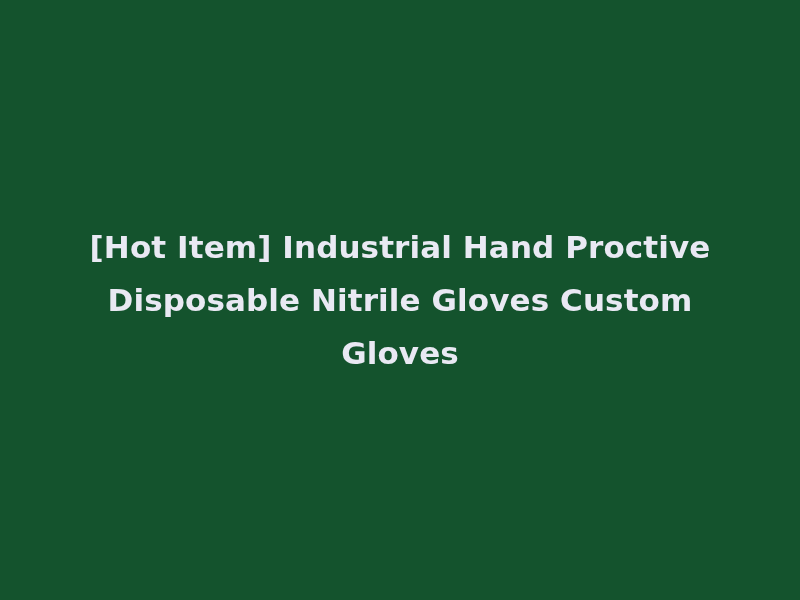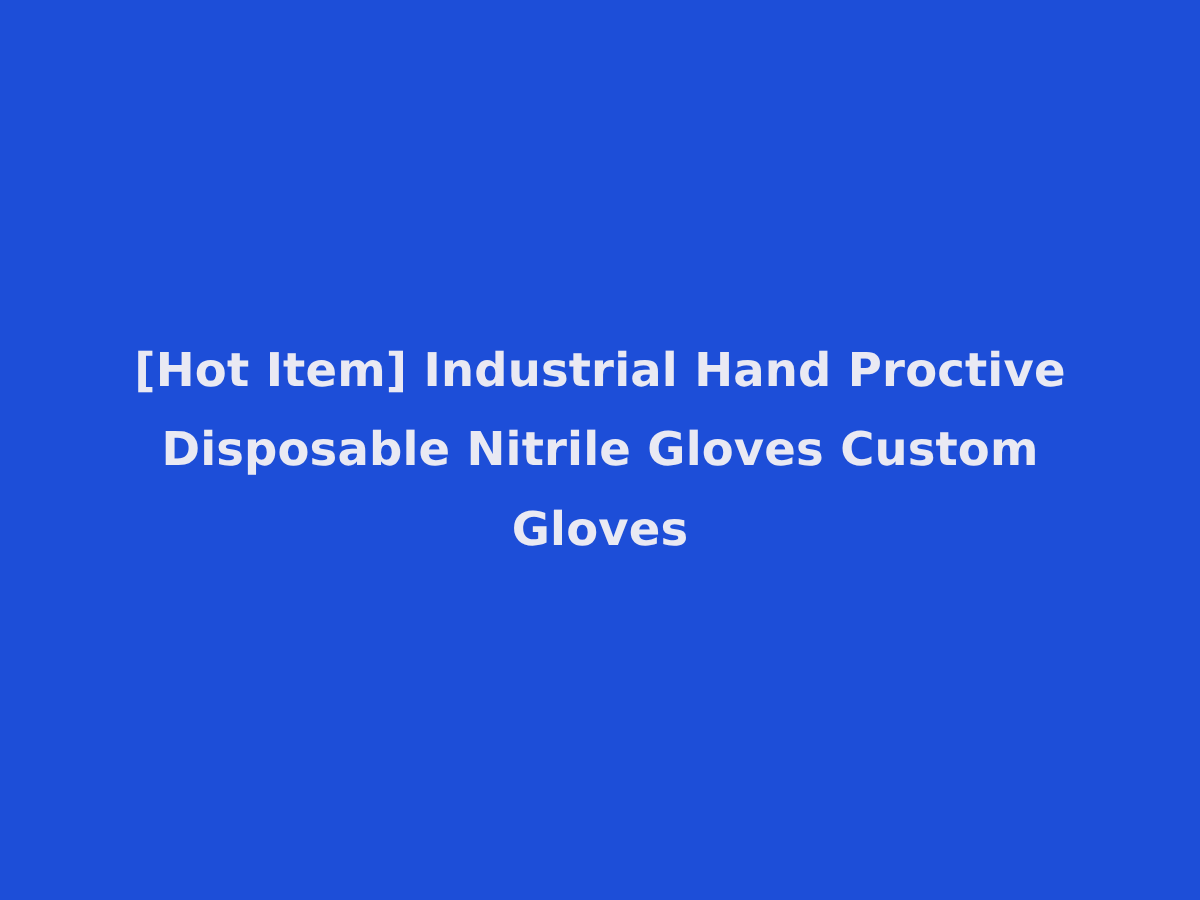--- a/index.html
+++ b/index.html
@@ -14,21 +14,21 @@
     overflow: hidden;
     background: #252b8e;
     font-family: "DejaVu Sans", "Liberation Sans", sans-serif;
   }
 
   .placeholder-card {
     position: relative;
     box-sizing: border-box;
     width: 800px;
     height: 600px;
-    background: #1d4ed8;
+    background: #14532d;
     display: flex;
     align-items: center;
     justify-content: center;
   }
 
   .title-block {
     width: 660px;
     margin: 0 auto;
     padding: 0 10px;
     box-sizing: border-box;

